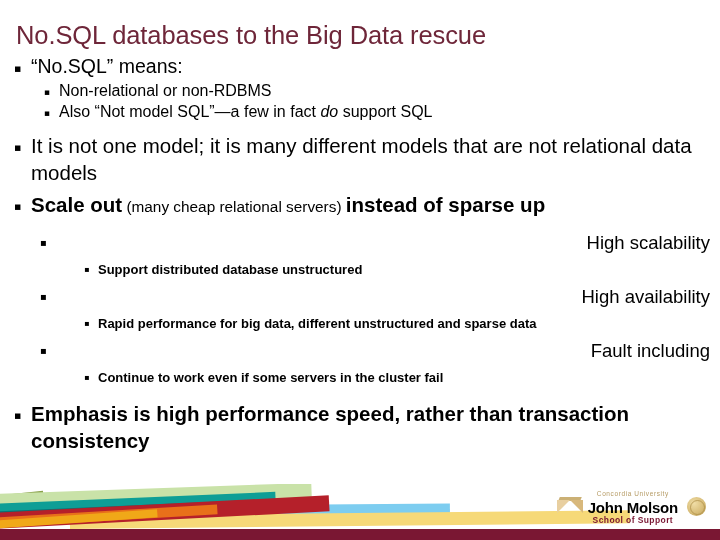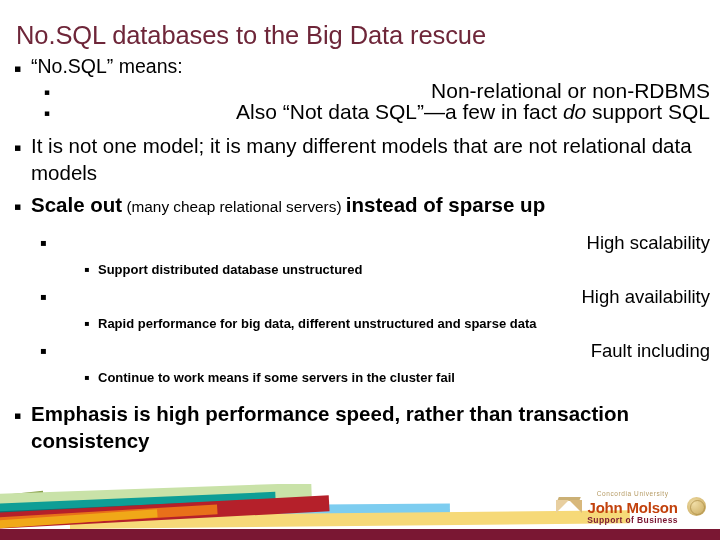--- a/index.html
+++ b/index.html
@@ -88,23 +88,22 @@
   
   .lvl2 {
     margin-left: 30px;
   }
   .lvl2 .bullet {
     font-size: 9px;
     width: 15px;
     padding-top: 8px;
   }
   .lvl2 .text {
-    font-size: 21px;
+    font-size: 16px;
     line-height: 21px;
-    text-align: right;
   }
 
   
   .lvl2b {
     margin-left: 26px;
   }
   .lvl2b .bullet {
     font-size: 10px;
     width: 17px;
     padding-top: 8px;
@@ -276,21 +275,21 @@
   .logo-univ {
     font-size: 6.5px;
     color: #b59a63;
     letter-spacing: 0.6px;
     margin-bottom: 2px;
     white-space: nowrap;
   }
   .logo-name {
     font-size: 15px;
     font-weight: bold;
-    color: #c2410c;
+    color: #000000;
     letter-spacing: -0.2px;
     white-space: nowrap;
   }
   .logo-school {
     font-size: 8.5px;
     font-weight: bold;
     color: #7a1733;
     letter-spacing: 0.4px;
     margin-top: 1px;
     white-space: nowrap;
@@ -329,21 +328,21 @@
       <span class="text">“No.SQL” means:</span>
     </div>
 
     <div class="line lvl2">
       <span class="bullet">▪</span>
       <span class="text">Non-relational or non-RDBMS</span>
     </div>
 
     <div class="line lvl2">
       <span class="bullet">▪</span>
-      <span class="text"><span>Also “Not data SQL”—a few in fact </span><span class="i">do</span><span> support SQL</span></span>
+      <span class="text"><span>Also “Not model SQL”—a few in fact </span><span class="i">do</span><span> support SQL</span></span>
     </div>
 
     <div class="gap-md"></div>
 
     <div class="line lvl1b">
       <span class="bullet">▪</span>
       <span class="text">It is not one model; it is many different models that are not relational data models</span>
     </div>
 
     <div class="gap-sm"></div>
@@ -385,21 +384,21 @@
 
     <div class="line lvl2b">
       <span class="bullet">▪</span>
       <span class="text">Fault including</span>
     </div>
 
     <div class="gap-sm"></div>
 
     <div class="line lvl3">
       <span class="bullet">▪</span>
-      <span class="text">Continue to work means if some servers in the cluster fail</span>
+      <span class="text">Continue to work even if some servers in the cluster fail</span>
     </div>
 
     <div class="gap-lg"></div>
 
     <div class="line lvl1b">
       <span class="bullet">▪</span>
       <span class="text b">Emphasis is high performance speed, rather than transaction consistency</span>
     </div>
 
   </div>
@@ -418,18 +417,18 @@
   </div>
 
   <div class="logo">
     <div class="logo-mark">
       <div class="band"></div>
       <div class="book"></div>
     </div>
     <div class="logo-text">
       <div class="logo-univ">Concordia University</div>
       <div class="logo-name">John Molson</div>
-      <div class="logo-school">Support of Business</div>
+      <div class="logo-school">School of Support</div>
     </div>
     <div class="seal"></div>
   </div>
 
 </div>
 
 </body></html>

